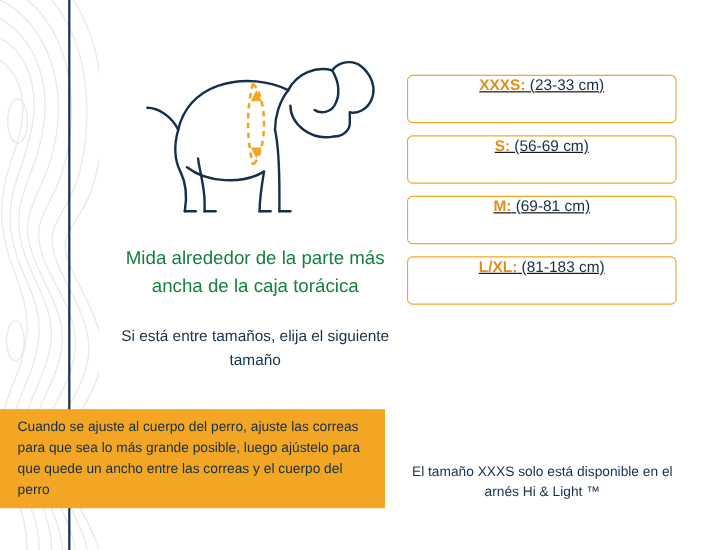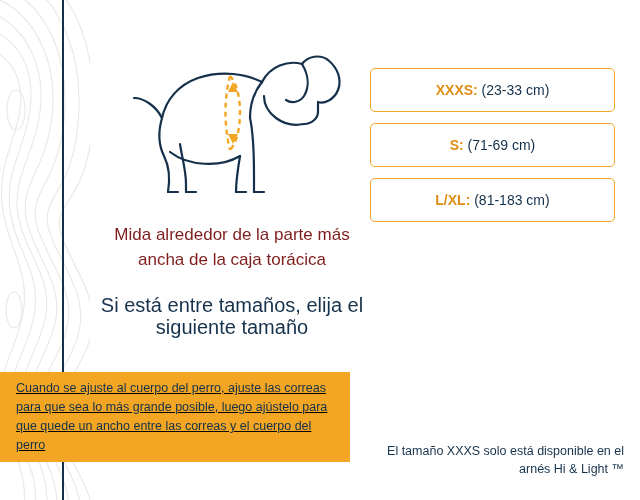--- a/index.html
+++ b/index.html
@@ -62,40 +62,39 @@
     left: 30px;
     top: 222px;
     width: 280px;
     text-align: center;
     color: #14304a;
   }
   .instructions .primary {
     font-size: 17px;
     line-height: 25px;
     font-weight: 400;
-    color: #7f1d1d;
+    color: #15803d;
   }
   .instructions .secondary {
     margin-top: 22px;
-    font-size: 20px;
+    font-size: 14px;
     line-height: 22px;
     color: #16324c;
   }
 
   
   .note-box {
     position: absolute;
     left: -62px;
     top: 372px;
     width: 350px;
     height: 90px;
     background: #f2a624;
     display: flex;
     align-items: center;
-    text-decoration: underline;
   }
   .note-box .note-text {
     color: #14304a;
     font-size: 12.5px;
     line-height: 19px;
     padding: 6px 14px 6px 16px;
   }
 
   
   .size-list {
@@ -103,43 +102,42 @@
     left: 308px;
     top: 68px;
     width: 245px;
   }
   .size-row {
     height: 44px;
     border: 1.5px solid #f2a624;
     border-radius: 5px;
     margin-bottom: 11px;
     display: flex;
-    align-items: center;
     justify-content: center;
     background: #fff;
+    text-decoration: underline;
   }
   .size-row .label {
     font-size: 14px;
     color: #14304a;
   }
   .size-row .label b {
     color: #e08e14;
     font-weight: bold;
   }
 
   .footnote {
     position: absolute;
     left: 300px;
     top: 420px;
     width: 262px;
-    text-align: right;
+    text-align: center;
     color: #16324c;
     font-size: 12.5px;
     line-height: 18px;
-    margin-top: 22px;
   }
 </style>
 </head>
 <body>
 
 <div class="page">
 
   <div class="topo-strip">
     <svg width="90" height="500" viewBox="0 0 90 500" fill="none" xmlns="http://www.w3.org/2000/svg">
       <g stroke="#e9e9e9" stroke-width="1.2" fill="none">
@@ -208,21 +206,24 @@
 
     <div class="note-box">
       <div class="note-text">Cuando se ajuste al cuerpo del perro, ajuste las correas para que sea lo más grande posible, luego ajústelo para que quede un ancho entre las correas y el cuerpo del perro</div>
     </div>
 
     <div class="size-list">
       <div class="size-row">
         <span class="label"><b>XXXS:</b><span> (23-33 cm)</span></span>
       </div>
       <div class="size-row">
-        <span class="label"><b>S:</b><span> (71-69 cm)</span></span>
+        <span class="label"><b>S:</b><span> (56-69 cm)</span></span>
+      </div>
+      <div class="size-row">
+        <span class="label"><b>M:</b><span> (69-81 cm)</span></span>
       </div>
       <div class="size-row">
         <span class="label"><b>L/XL:</b><span> (81-183 cm)</span></span>
       </div>
     </div>
 
     <div class="footnote">El tamaño XXXS solo está disponible en el arnés Hi &amp; Light ™</div>
 
   </div>
 </div>

